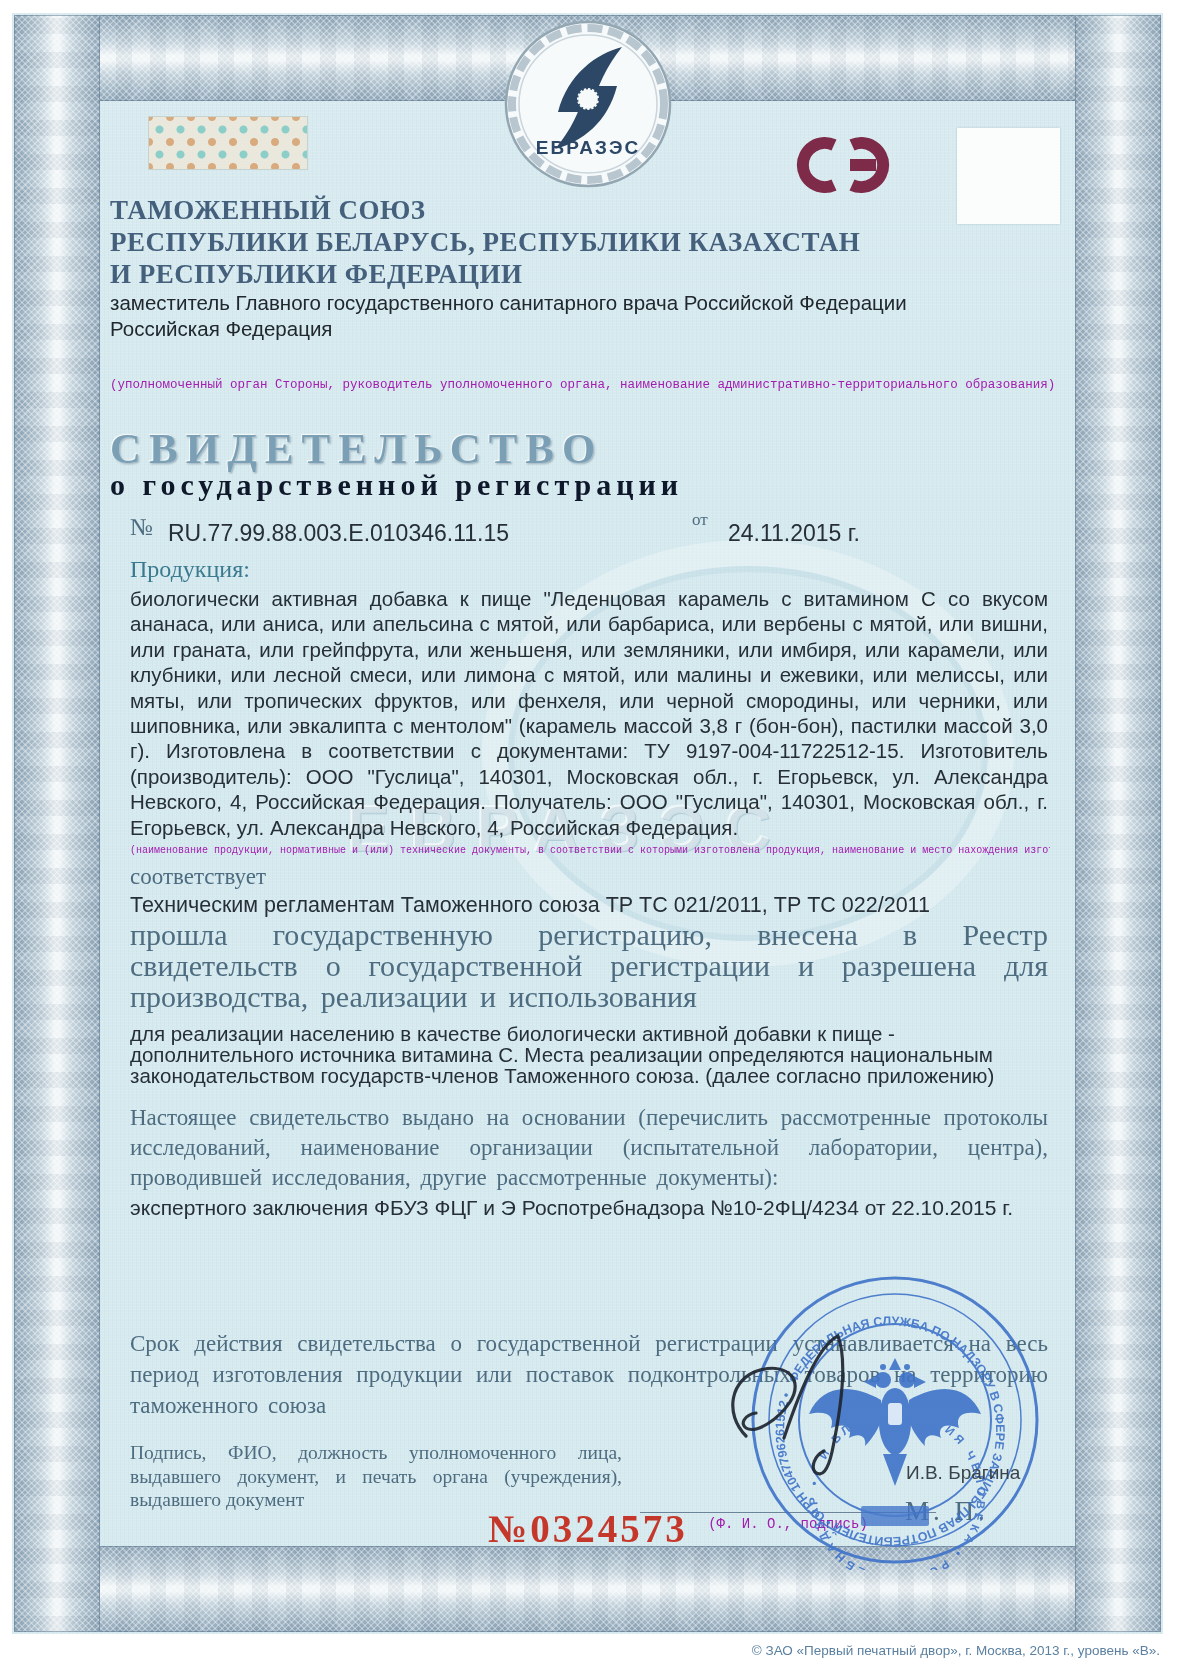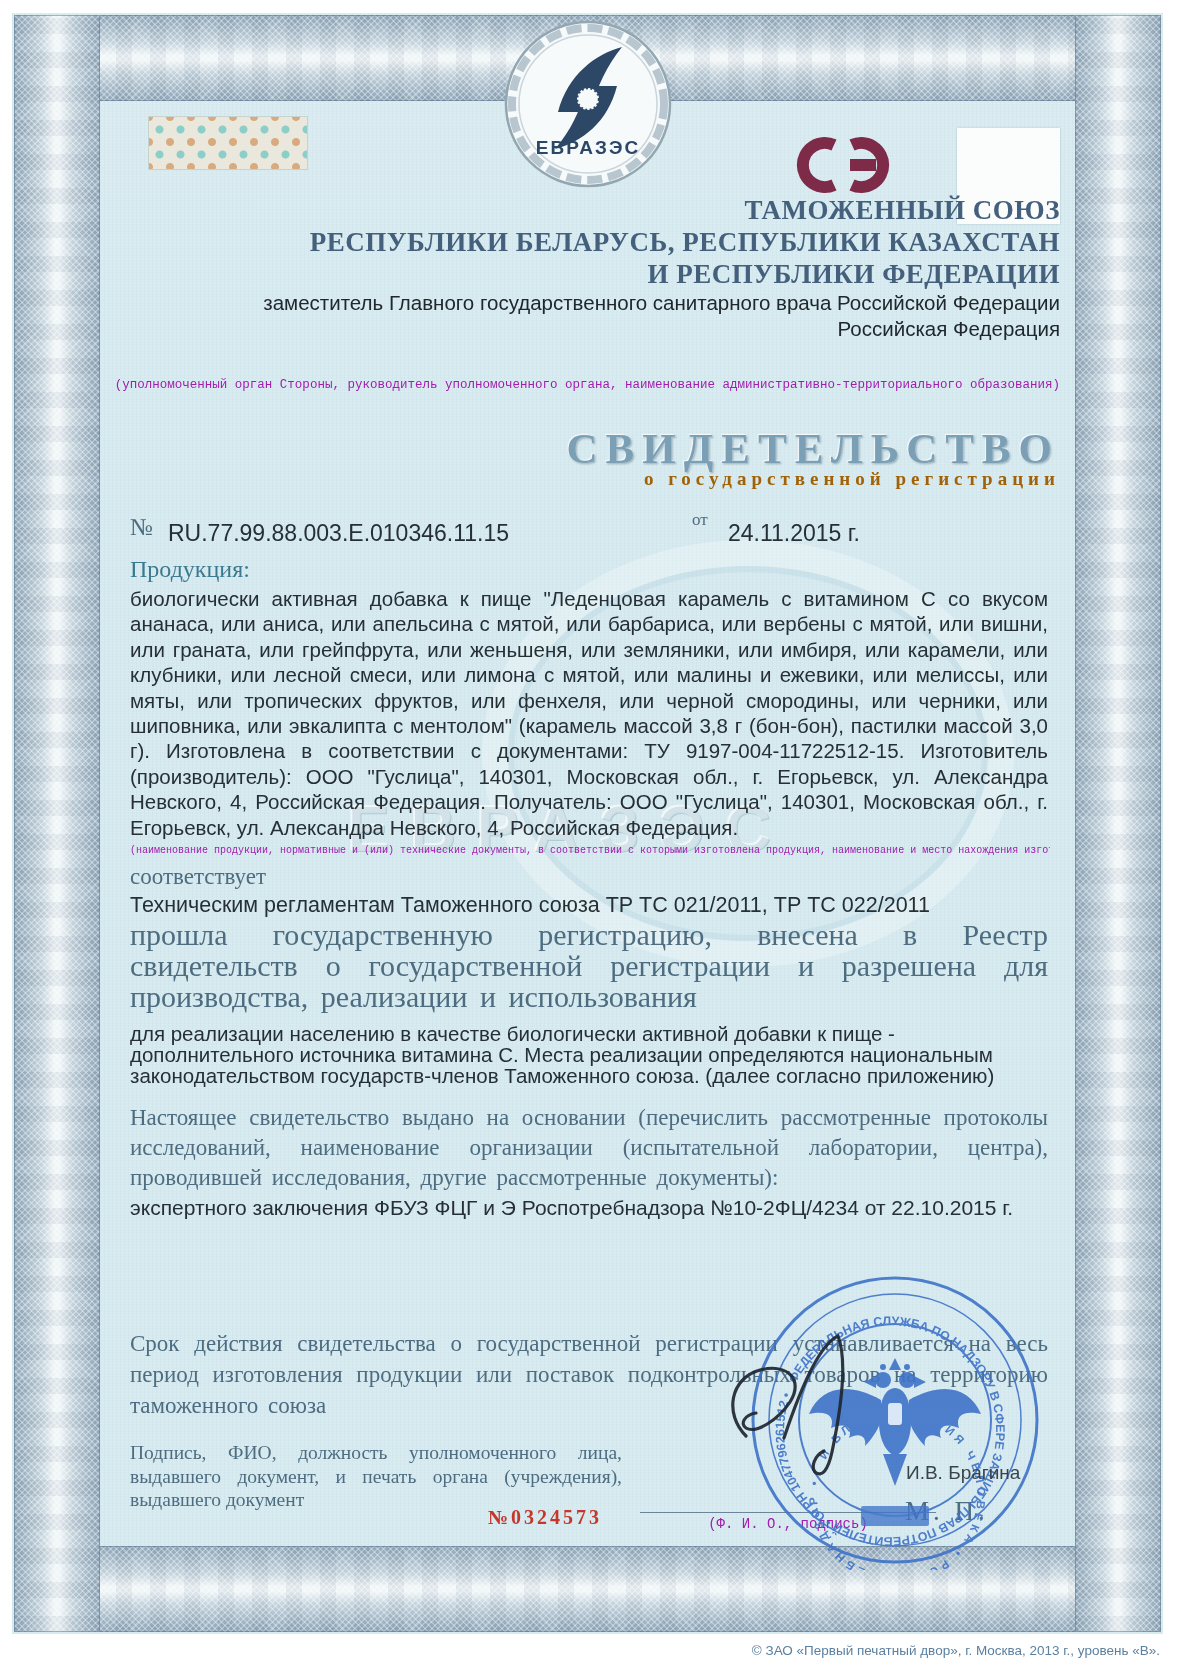--- a/index.html
+++ b/index.html
@@ -39,29 +39,29 @@
     background:
       repeating-linear-gradient(45deg, rgba(255,255,255,.30) 0 1.5px, transparent 1.5px 4.5px),
       repeating-linear-gradient(-45deg, rgba(255,255,255,.30) 0 1.5px, transparent 1.5px 4.5px),
       repeating-linear-gradient(0deg, rgba(80,105,128,.10) 0 16px, rgba(80,105,128,0) 16px 34px),
       linear-gradient(90deg,#8da5b8 0%,#a7bbc9 16%,#c6d5de 33%,#f0f5f7 47%,#f0f5f7 53%,#c6d5de 67%,#a7bbc9 84%,#8da5b8 100%);
     box-shadow: inset 0 0 0 1px rgba(86,112,134,.5);
   }
   .gb-left { left:14px; } .gb-right { right:17px; }
 
   .abs { position:absolute; z-index:5; }
-  .ctr { left:110px; right:118px; text-align:right; }
+  .ctr { left:110px; right:118px; text-align:left; }
   .hdr-serif { font-family:"Liberation Serif",serif; font-weight:bold; color:#44607c; font-size:27px; line-height:32px; letter-spacing:.5px; }
   .org-sans { font-family:"Liberation Sans",sans-serif; color:#20282e; font-size:20.5px; line-height:26px; }
   .cap { font-family:Liberation Mono, monospace; color:#a21caf; }
   .title-main {
     font-family:"Liberation Serif",serif; font-weight:bold; font-size:43px; letter-spacing:8px;
     color:#7ba0b5; text-shadow:0 0 2px rgba(255,255,255,.95), 1px 1px 2px rgba(63,96,122,.6), -1px -1px 1px rgba(255,255,255,.8);
   }
-  .title-sub { font-family:"Liberation Serif",serif; font-weight:bold; font-size:19px; letter-spacing:5px; color:#a16207; }
+  .title-sub { font-family:"Liberation Serif",serif; font-weight:bold; font-size:30px; letter-spacing:5px; color:#0f172a; }
   .sans { font-family:"Liberation Sans",sans-serif; color:#262f36; }
   .serifp { font-family:"Liberation Serif",serif; color:#4d6c80; }
   .just { text-align:justify; }
   .watermark-text {
     font-family:"Liberation Sans",sans-serif; font-weight:bold; font-size:64px; letter-spacing:20px;
     color:rgba(255,255,255,.34);
     text-shadow:1px 1px 0 rgba(130,170,188,.45), -1px -1px 0 rgba(255,255,255,.55);
     z-index:2;
   }
   .watermark-circle {
@@ -74,21 +74,21 @@
     background-image:
       radial-gradient(circle, #7fc9c2 0 3.5px, rgba(127,201,194,0) 4.5px),
       radial-gradient(circle at 0 0, #d9a06b 0 3.5px, rgba(217,160,107,0) 4.5px),
       radial-gradient(circle at 100% 0, #d9a06b 0 3.5px, rgba(217,160,107,0) 4.5px),
       radial-gradient(circle at 0 100%, #d9a06b 0 3.5px, rgba(217,160,107,0) 4.5px),
       radial-gradient(circle at 100% 100%, #d9a06b 0 3.5px, rgba(217,160,107,0) 4.5px);
     background-size:21px 25px;
     border:1px solid #c3cfc9; opacity:.85;
   }
   .white-rect { background:#fbfdfd; box-shadow:0 0 2px rgba(120,150,165,.4); }
-  .serial { font-family:"Liberation Serif",serif; font-weight:bold; font-size:20px; letter-spacing:3px; color:#c4372a; }
+  .serial { font-family:"Liberation Serif",serif; font-weight:bold; font-size:39px; letter-spacing:3px; color:#c4372a; }
   .sig-line { border-top:1.2px solid #6c849a; }
   .footer { font-family:"Liberation Sans",sans-serif; font-size:13.5px; color:#5b80a0; }
   svg text { font-family:"Liberation Sans",sans-serif; }
 </style>
 </head>
 <body>
 
 <div class="page">
 
   <div class="field"></div>

